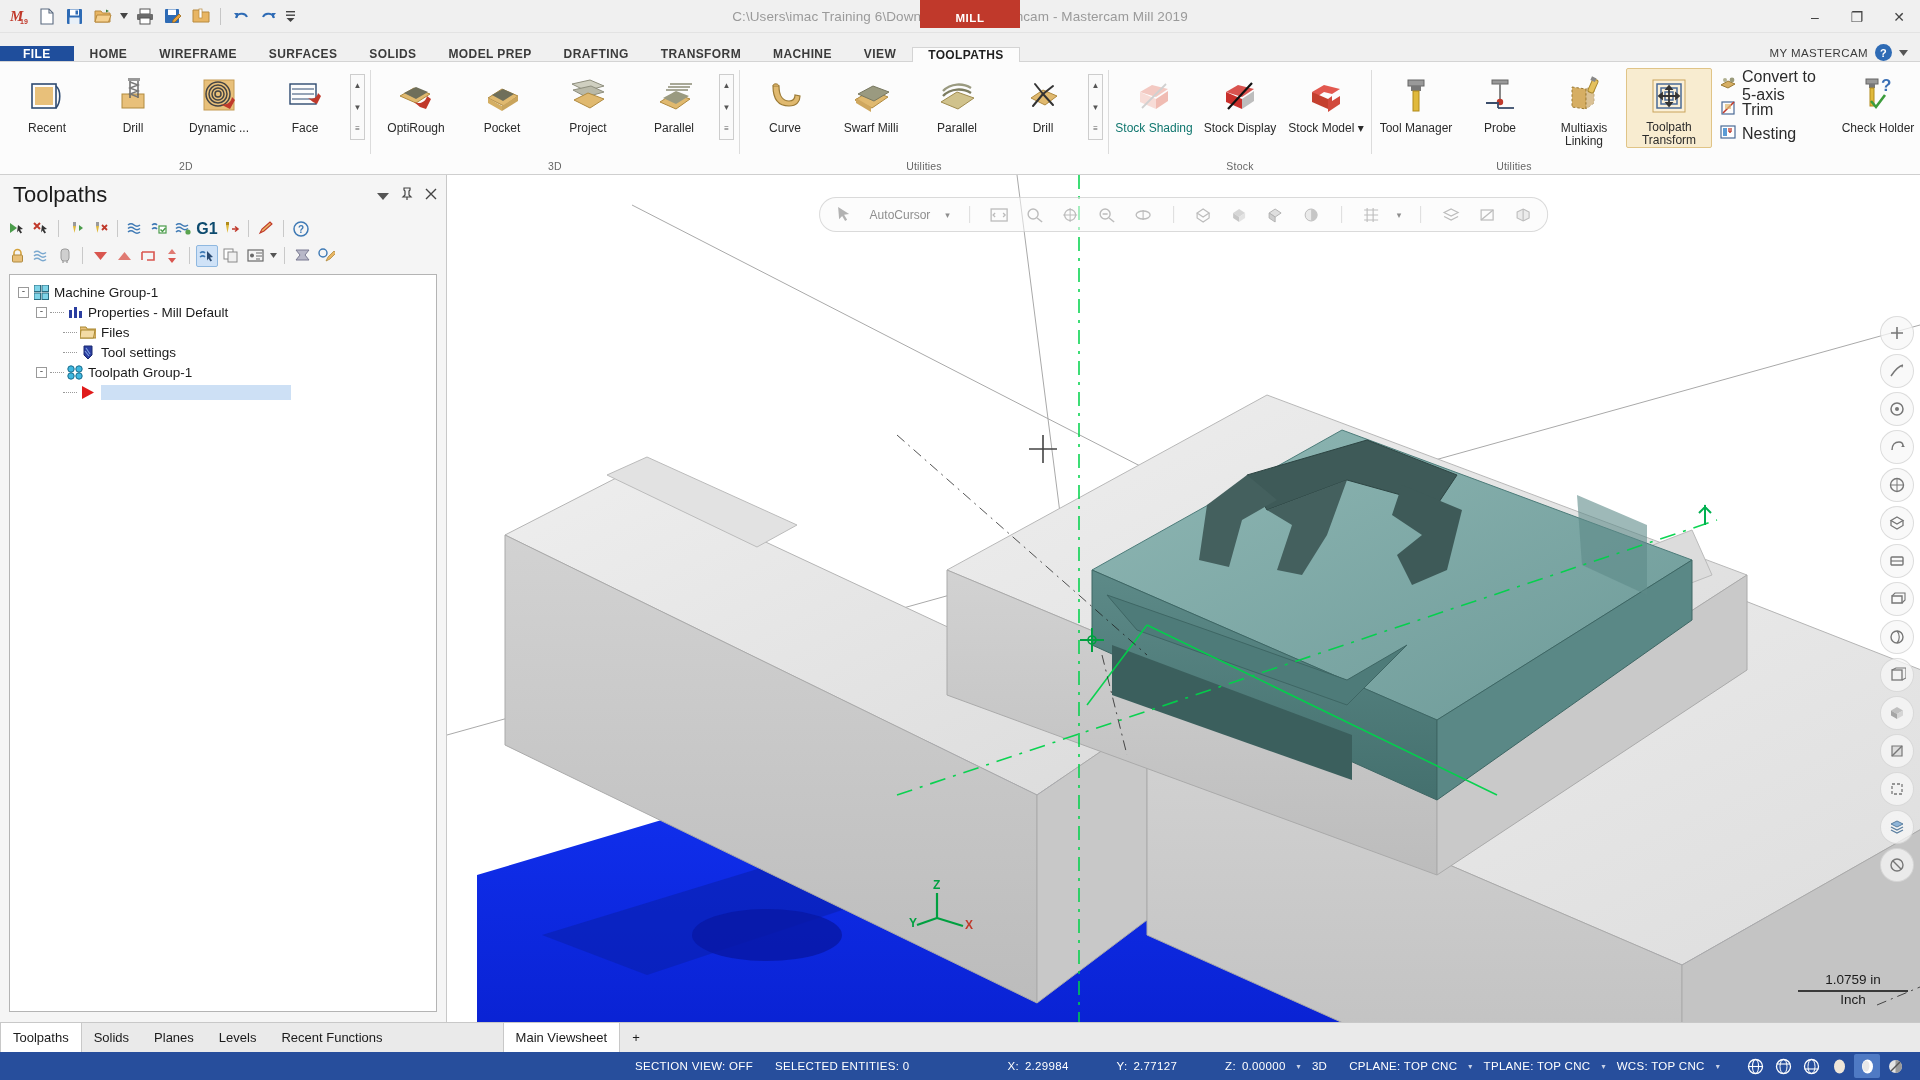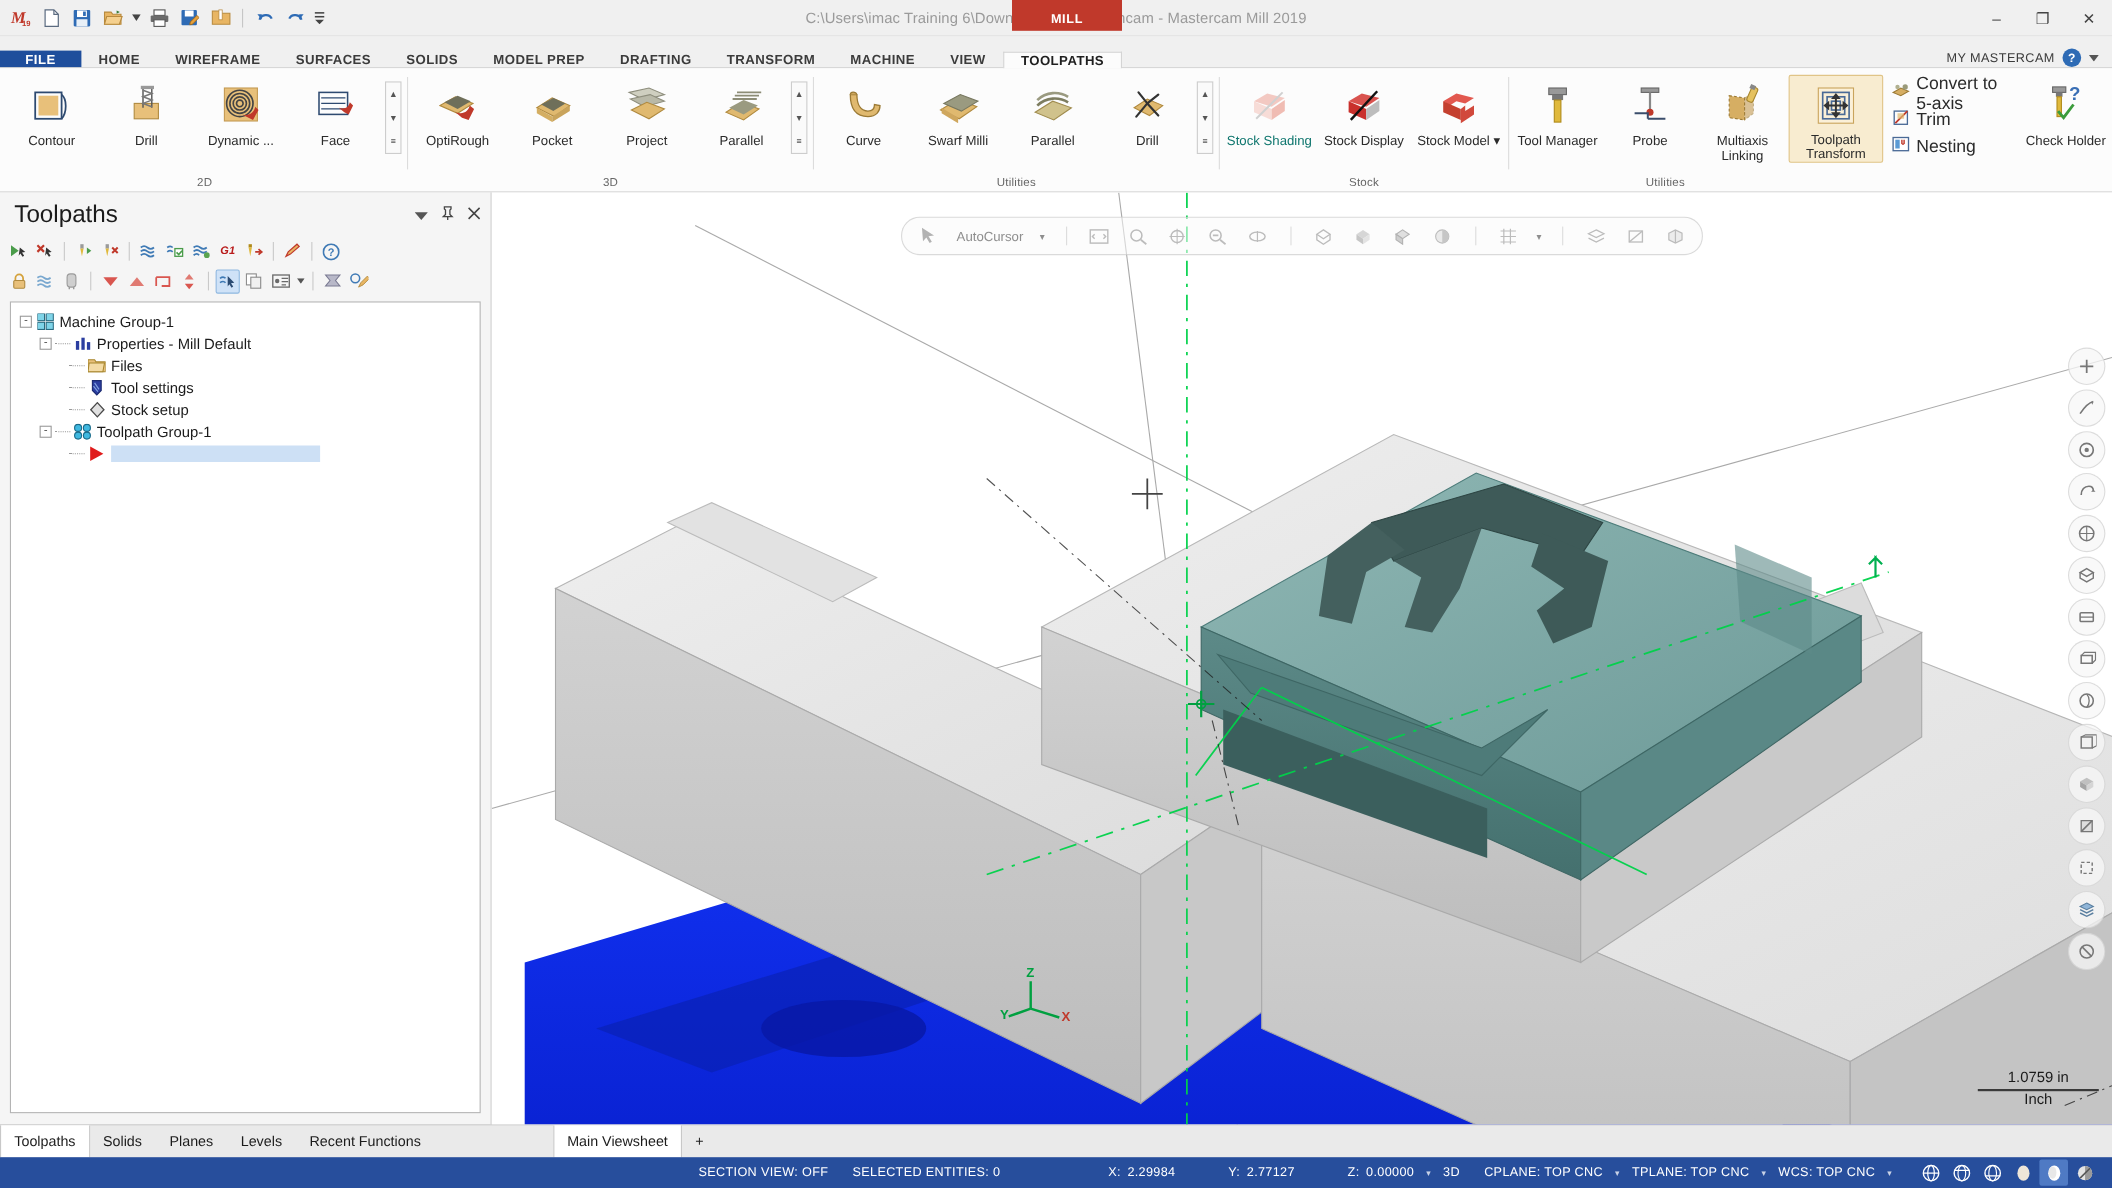--- a/index.html
+++ b/index.html
@@ -309,21 +309,21 @@
     <div class="rgroup">
       <div class="rgroup-body">
         <div class="big-btn">
           <div class="ico">
             <svg width="42" height="40" viewBox="0 0 42 40">
                 <rect x="6" y="8" width="24" height="24" fill="none" stroke="#2e4a70" stroke-width="1.6"></rect>
                 <rect x="9" y="11" width="18" height="18" fill="#e8c07a"></rect>
                 <path d="M30 10c5 4 5 16 0 22" fill="none" stroke="#2e4a70" stroke-width="1.6"></path>
               </svg>
           </div>
-          <div class="lbl">Contour</div>
+          <div class="lbl">Recent</div>
         </div>
         <div class="big-btn">
           <div class="ico">
             <svg width="42" height="40" viewBox="0 0 42 40">
                 <rect x="10" y="18" width="22" height="14" fill="#e8c07a" stroke="#b08a3f"></rect>
                 <path d="M18 4v18M26 4v18" stroke="#555" stroke-width="1.3"></path>
                 <path d="M18 6l8 3-8 3 8 3-8 3 8 3" fill="none" stroke="#777" stroke-width="1.4"></path>
                 <rect x="16" y="2" width="12" height="3" fill="#999"></rect>
               </svg>
           </div>
@@ -695,21 +695,21 @@
             <svg width="17" height="15" viewBox="0 0 17 15">
               <g stroke="#3f7ab5" stroke-width="1.6" fill="none">
                 <path d="M1 4q3-2.5 6 0t6 0"></path>
                 <path d="M1 7.5q3-2.5 6 0t6 0"></path>
                 <path d="M1 11q3-2.5 5 0"></path>
               </g>
               <circle cx="13" cy="11" r="2.6" fill="#5aa34f"></circle>
             </svg>
           </span>
         <span class="tb-ico">
-            <span style="font-size:10px;color:#b91c1c;font-weight:600;font-style:italic;">G1</span>
+            <span style="font-size:16px;color:#0c4a6e;font-weight:600;">G1</span>
           </span>
         <span class="tb-ico">
             <svg width="17" height="15" viewBox="0 0 17 15">
               <rect x="3" y="1" width="3" height="3" fill="#b08a1a"></rect>
               <path d="M3 4h3l-1.5 8z" fill="#e0b93c"></path>
               <path d="M9 8h5M12 5.5l3 2.5-3 2.5" stroke="#c0392b" stroke-width="1.5" fill="none"></path>
             </svg>
           </span>
         <span class="tb-sep"></span>
         <span class="tb-ico">
@@ -856,29 +856,20 @@
           <span class="tdash"></span>
           <span class="tico">
             <svg width="12" height="15" viewBox="0 0 12 15">
                 <path d="M2 1h8v9l-4 4-4-4z" fill="#2b3ea0" stroke="#1b2a70"></path>
                 <path d="M4 3l4 6M3 6l4 5" stroke="#7fa0e0" stroke-width="1.1"></path>
               </svg>
           </span>
           <span>Tool settings</span>
         </div>
 
-        <div class="tnode" style="padding-left:47px;">
-          <span class="tdash"></span>
-          <span class="tico">
-            <svg width="15" height="15" viewBox="0 0 15 15">
-                <path d="M7.5 1l6 6.5-6 6.5-6-6.5z" fill="#e0e0e0" stroke="#4a4a4a" stroke-width="1.2"></path>
-              </svg>
-          </span>
-          <span>Stock setup</span>
-        </div>
 
         <div class="tnode" style="padding-left:20px;">
           <span class="texp">-</span>
           <span class="tdash"></span>
           <span class="tico">
             <svg width="16" height="15" viewBox="0 0 16 15">
                 <circle cx="4" cy="4" r="3.2" fill="#3fb8e0" stroke="#1a6b8a"></circle>
                 <circle cx="12" cy="4" r="3.2" fill="#3fb8e0" stroke="#1a6b8a"></circle>
                 <circle cx="4" cy="11" r="3.2" fill="#3fb8e0" stroke="#1a6b8a"></circle>
                 <circle cx="12" cy="11" r="3.2" fill="#3fb8e0" stroke="#1a6b8a"></circle>

